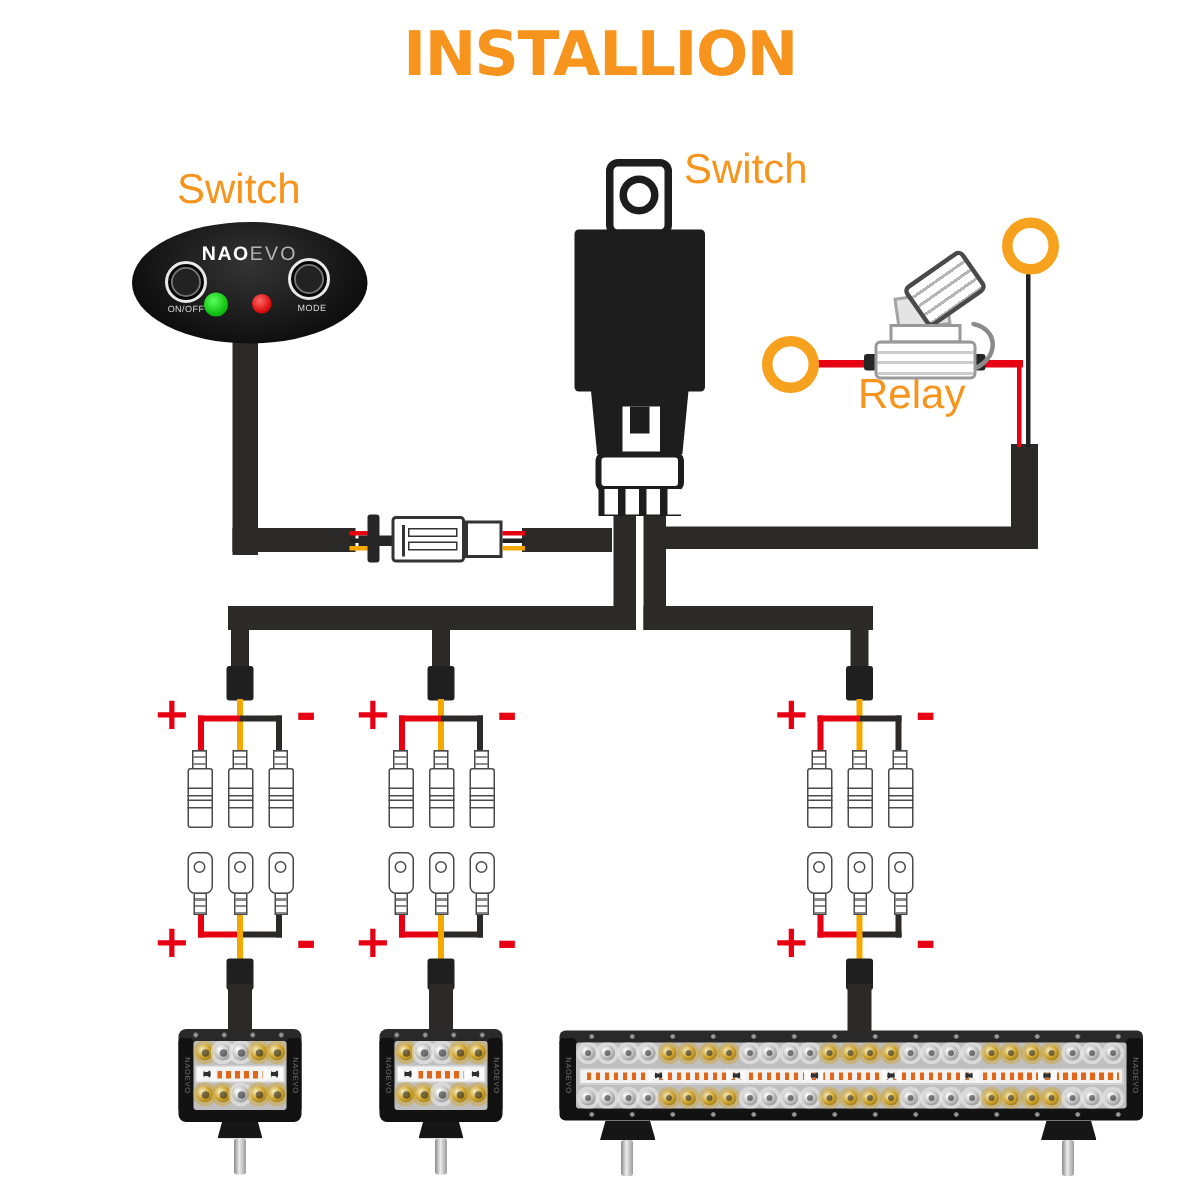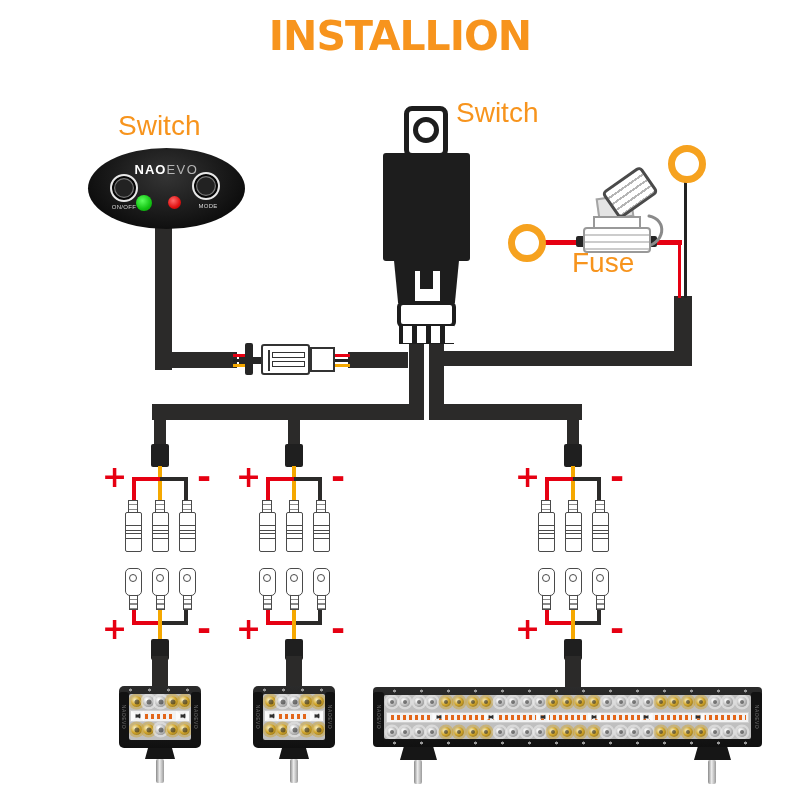--- a/index.html
+++ b/index.html
@@ -33,21 +33,21 @@
 </style>
 </head>
 <body>
 
 <div class="canvas">
 
   <div class="abs title">INSTALLION</div>
 
   <div class="abs lbl" style="left:118px;top:110px;">Switch</div>
   <div class="abs lbl" style="left:456px;top:97px;">Switch</div>
-  <div class="abs lbl" style="left:572px;top:247px;">Fuse</div>
+  <div class="abs lbl" style="left:572px;top:247px;">Relay</div>
 
   <div class="abs wire" style="left:155px;top:224px;width:17px;height:146px;"></div>
   <div class="abs wire" style="left:155px;top:352px;width:82px;height:16px;"></div>
   <div class="abs wire" style="left:348px;top:352px;width:60px;height:16px;"></div>
   <div class="abs wire" style="left:409px;top:342px;width:15px;height:78px;"></div>
   <div class="abs wire" style="left:429px;top:342px;width:15px;height:78px;"></div>
   <div class="abs wire" style="left:152px;top:404px;width:272px;height:16px;"></div>
   <div class="abs wire" style="left:429px;top:404px;width:153px;height:16px;"></div>
   <div class="abs wire" style="left:444px;top:351px;width:248px;height:15px;"></div>
   <div class="abs wire" style="left:674px;top:296px;width:18px;height:70px;"></div>

